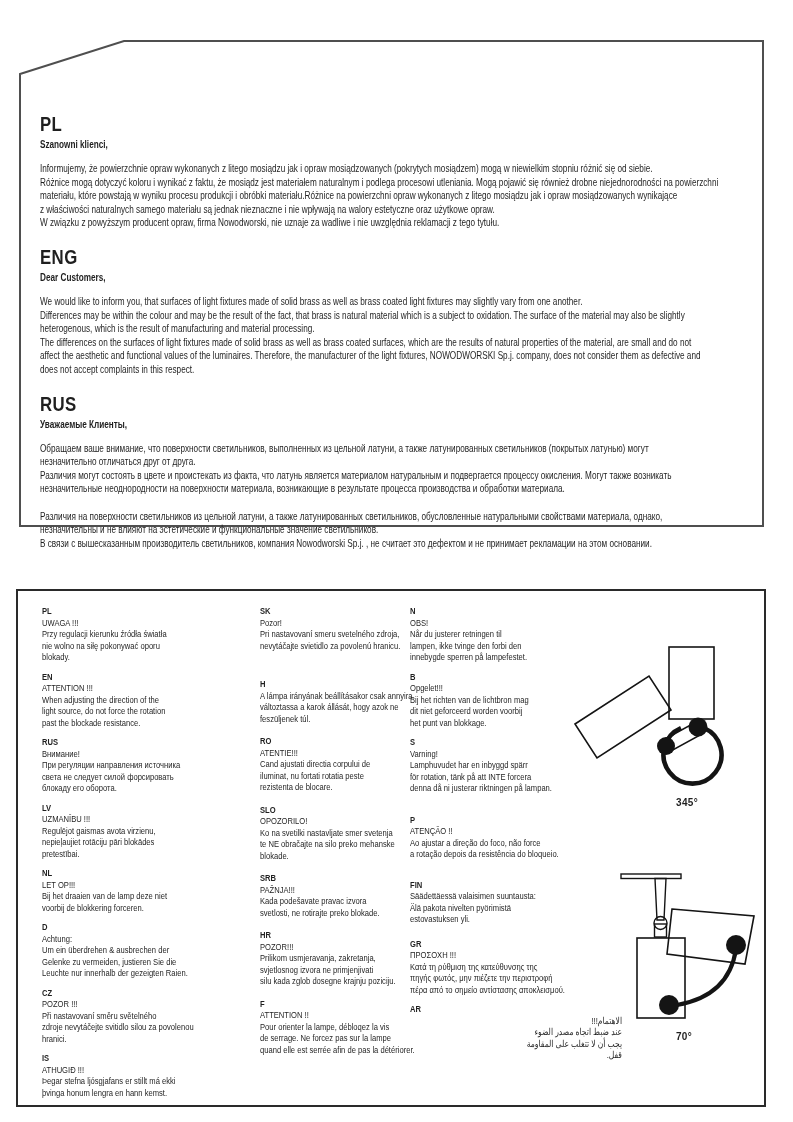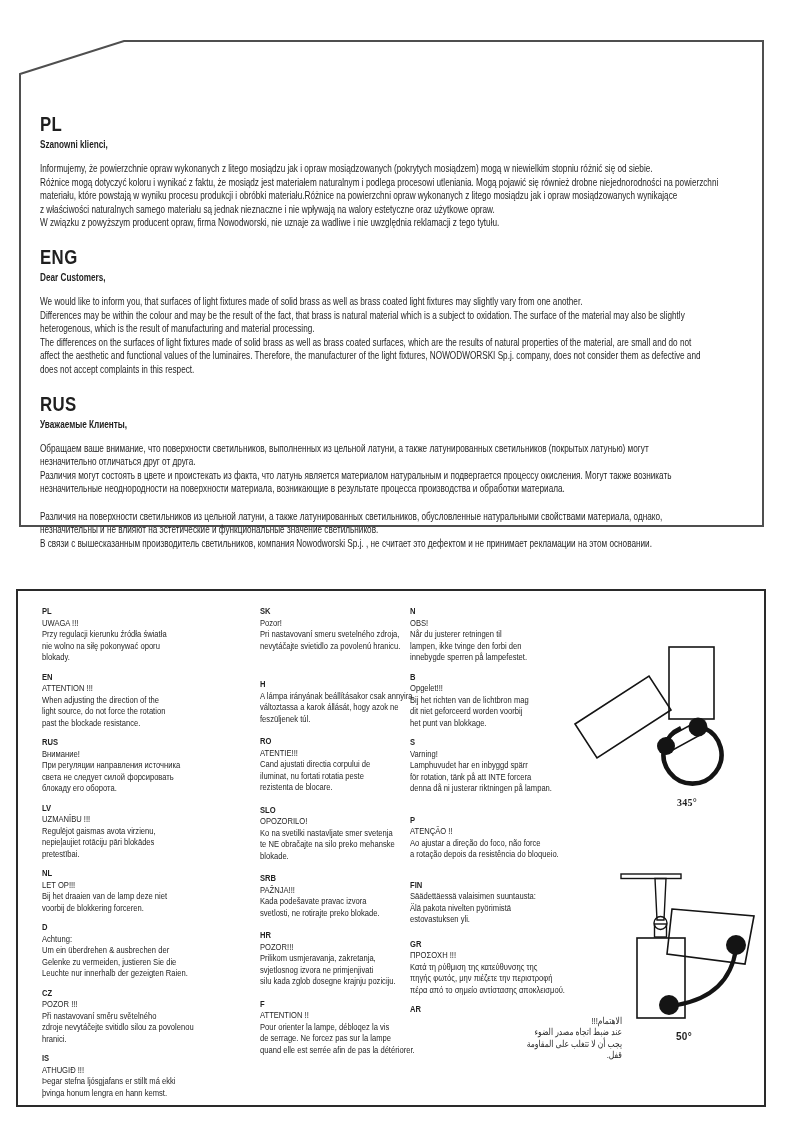--- a/index.html
+++ b/index.html
@@ -49,21 +49,21 @@
   .entry .code{font-size:9.5px;font-weight:bold;line-height:11.5px;}
   .entry .body{font-size:9.5px;line-height:11.5px;white-space:pre-line;}
   .entry .body.rtl{direction:rtl;text-align:right;}
   
   .diagram{position:absolute;}
   .diagram-label{
     position:absolute;width:140px;text-align:center;
     font-size:10px;font-weight:bold;letter-spacing:.3px;
   }
   .d1{left:553px;top:41px;}
-  .d1-label{left:599px;top:206px;font-family:Liberation Serif, serif;}
+  .d1-label{left:599px;top:206px;}
   .d2{left:589px;top:273px;}
   .d2-label{left:596px;top:440px;}
   svg .ln{stroke:#141414;fill:none;}
 </style>
 </head>
 <body>
 
 <section class="box1">
   <svg class="frame" width="746" height="488" viewBox="0 0 746 488">
     <polygon points="1,34 105,1 744,1 744,486 1,486" fill="none" stroke="#4f4f4f" stroke-width="2"></polygon>
@@ -293,15 +293,15 @@
       <rect class="ln" x="30" y="74" width="48" height="80" fill="#fff" stroke-width="1.6"></rect>
 
       <polygon class="ln" points="65,45 147,52 138,100 60,90" fill="none" stroke-width="1.6"></polygon>
 
       <path class="ln" d="M 70 141 Q 122 132 129 85" stroke-width="4.2"></path>
 
       <circle cx="62" cy="141" r="10" fill="#141414"></circle>
       <circle cx="129" cy="81" r="10" fill="#141414"></circle>
     </svg>
   </div>
-  <div class="diagram-label d2-label">50°</div>
+  <div class="diagram-label d2-label">70°</div>
 
 </section>
 
 </body></html>

